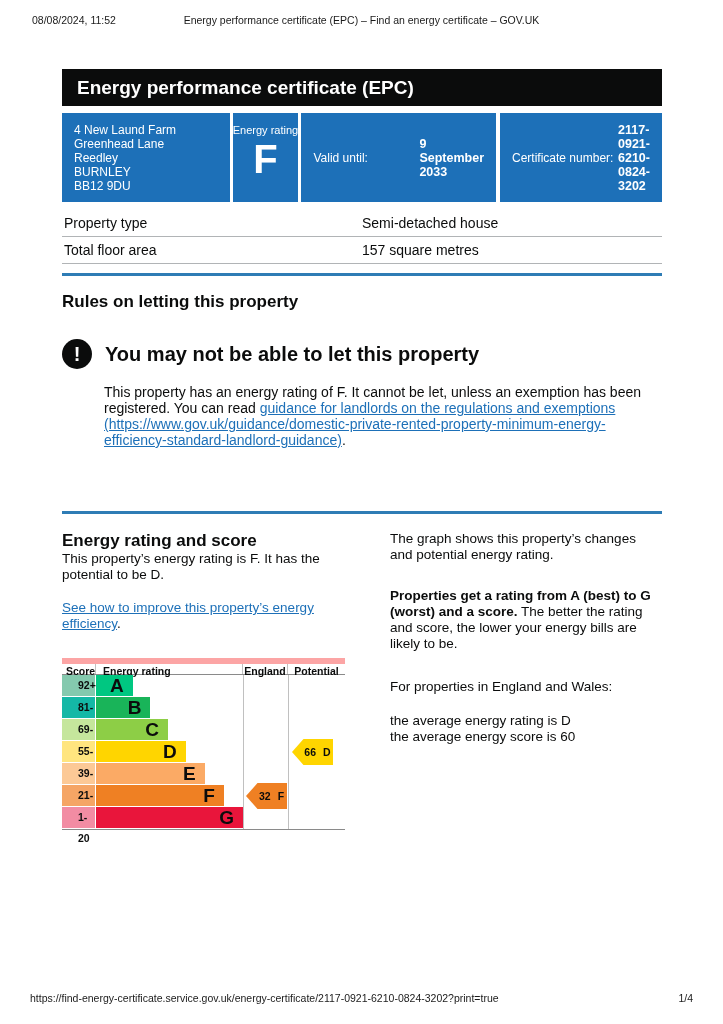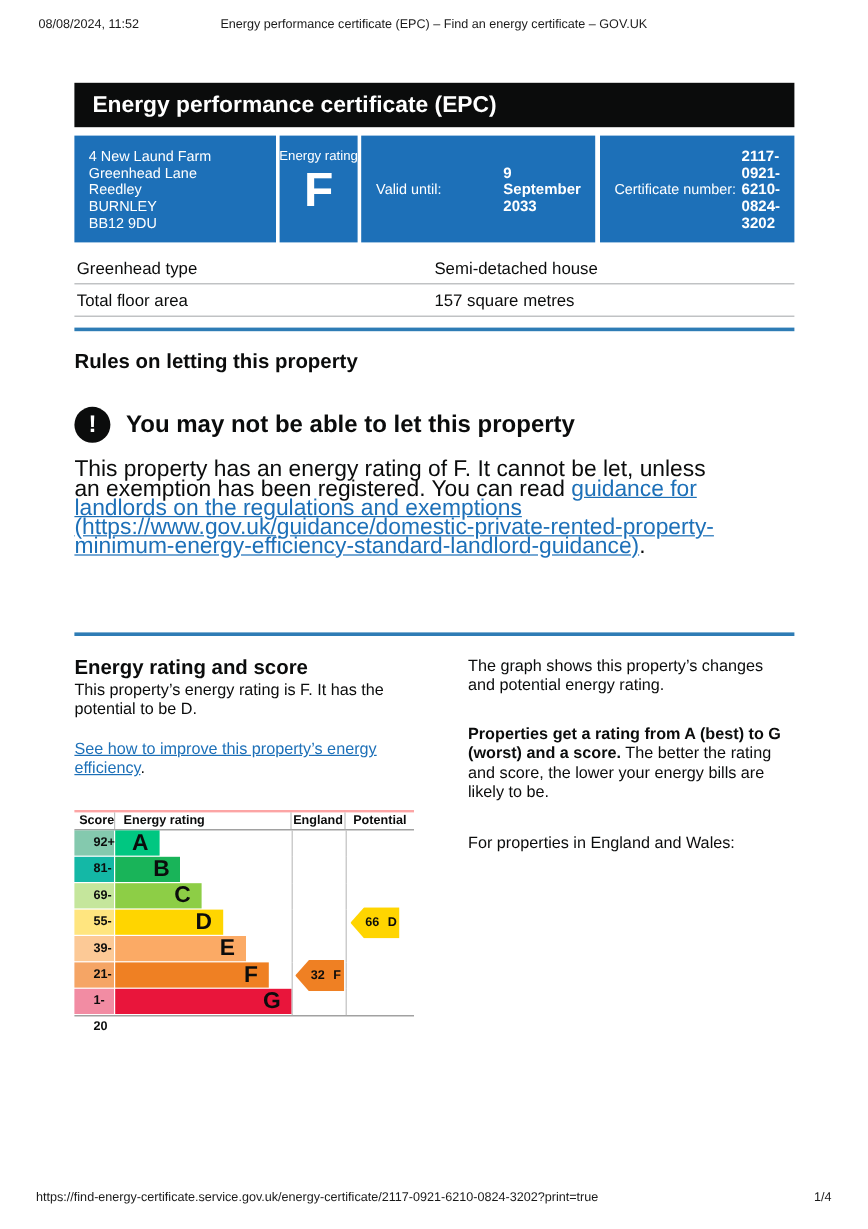--- a/index.html
+++ b/index.html
@@ -40,41 +40,41 @@
 
   .hr-blue { height: 3px; background: #2e7cb5; border: 0; margin-top: 9px; }
 
   .h2 { font-size: 17px; font-weight: bold; margin-top: 16px; }
 
   
   .warn-head { display: flex; align-items: center; margin-top: 27px; }
   .warn-icon { width: 30px; height: 30px; border-radius: 50%; background: #0b0c0c; color: #fff;
                font-weight: bold; font-size: 20px; text-align: center; line-height: 30px; flex: none; }
   .warn-title { font-size: 20px; font-weight: bold; margin-left: 13px; }
-  .warn-body { width: 540px; font-size: 19px; line-height: 16px; }
+  .warn-body { margin-left: 42px; width: 540px; font-size: 14px; line-height: 16px; }
   .warn-body p { margin-top: 15px; }
   .warn-body p + p { margin-top: 17px; }
   a, .link { color: #1d70b8; text-decoration: underline; cursor: pointer; }
 
   .hr-blue.second { margin-top: 63px; }
 
   
   .cols { display: flex; margin-top: 17px; }
   .col-left { width: 283px; }
   .col-right { width: 272px; margin-left: 45px; font-size: 13.5px; line-height: 16px; }
   .col-left .para { font-size: 13.5px; line-height: 16px; }
   .col-left .improve { display: inline-block; margin-top: 17px; font-size: 13.5px; line-height: 16px; }
   .col-right .p2 { margin-top: 25px; }
   .col-right .p3 { margin-top: 27px; }
   .col-right .p4 { margin-top: 18px; }
 
   
   .chart { margin-top: 26px; width: 283px; font-weight: bold; }
   .crow { display: flex; height: 22px; }
-  .chart-header { height: 17px; border-top: 2px solid #fca5a5; border-bottom: 1px solid #8a8a8a; }
+  .chart-header { height: 17px; border-top: 6px solid #fca5a5; border-bottom: 1px solid #8a8a8a; }
   .hcell { font-size: 10.5px; line-height: 15px; }
   .c-score { width: 33px; padding-left: 4px; }
   .c-bar   { width: 147px; padding-left: 7px; border-left: 1px solid #c0c0c0; }
   .c-cur   { width: 45px; text-align: center; border-left: 1px solid #c0c0c0; }
   .c-pot   { width: 58px; text-align: center; border-left: 1px solid #c0c0c0; }
   .score-cell { width: 33px; height: 21px; font-size: 10.5px; line-height: 21px; padding-left: 16px; }
   .bar-area { width: 148px; height: 22px; padding-left: 1px; }
   .band-bar { height: 21px; font-size: 19px; line-height: 21px; text-align: right; padding-right: 9px; }
   .cur-cell { width: 45px; height: 22px; border-left: 1px solid #c0c0c0; position: relative; }
   .pot-cell { width: 57px; height: 22px; border-left: 1px solid #c0c0c0; position: relative; }
@@ -116,21 +116,21 @@
       </div>
       <div class="sum-box meta-row">
         <span class="mlabel">Certificate number:</span>
         <span class="mvalue">2117-0921-6210-0824-3202</span>
       </div>
     </div>
   </div>
 
   <div class="ptable">
     <div class="prow">
-      <div class="plabel">Greenhead type</div>
+      <div class="plabel">Property type</div>
       <div>Semi-detached house</div>
     </div>
     <div class="prow">
       <div class="plabel">Total floor area</div>
       <div>157 square metres</div>
     </div>
   </div>
 
   <div class="hr-blue"></div>
 
@@ -235,20 +235,24 @@
           </div>
 
         </div>
       </div>
     </div>
 
     <div class="col-right">
       <div class="p1">The graph shows this property’s changes and potential energy rating.</div>
       <div class="p2"><b>Properties get a rating from A (best) to G (worst) and a score.</b><span> The better the rating and score, the lower your energy bills are likely to be.</span></div>
       <div class="p3">For properties in England and Wales:</div>
+      <div class="p4">
+        <div>the average energy rating is D</div>
+        <div>the average energy score is 60</div>
+      </div>
     </div>
   </div>
 
 </div>
 
 <div class="print-footer">
   <span class="url">https://find-energy-certificate.service.gov.uk/energy-certificate/2117-0921-6210-0824-3202?print=true</span>
   <span class="pg">1/4</span>
 </div>
 

